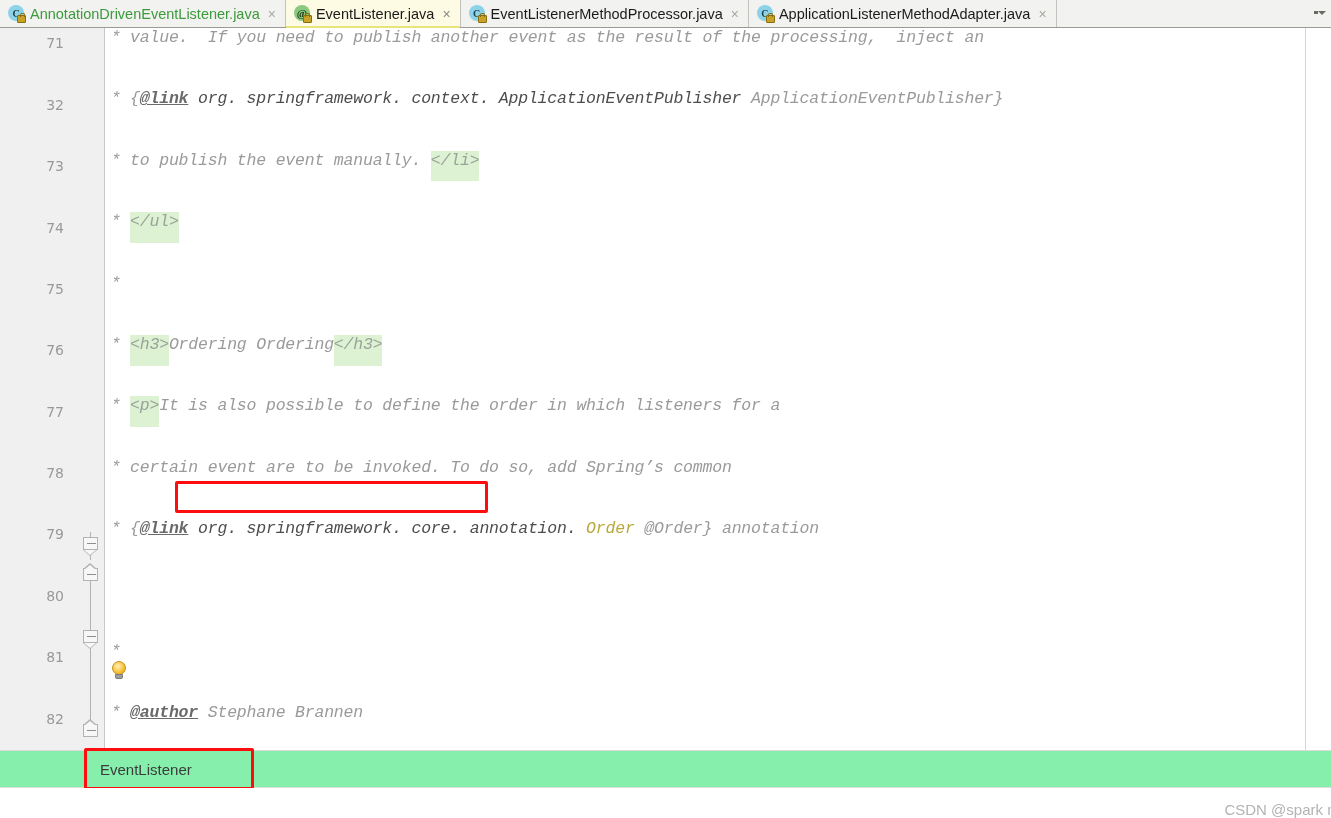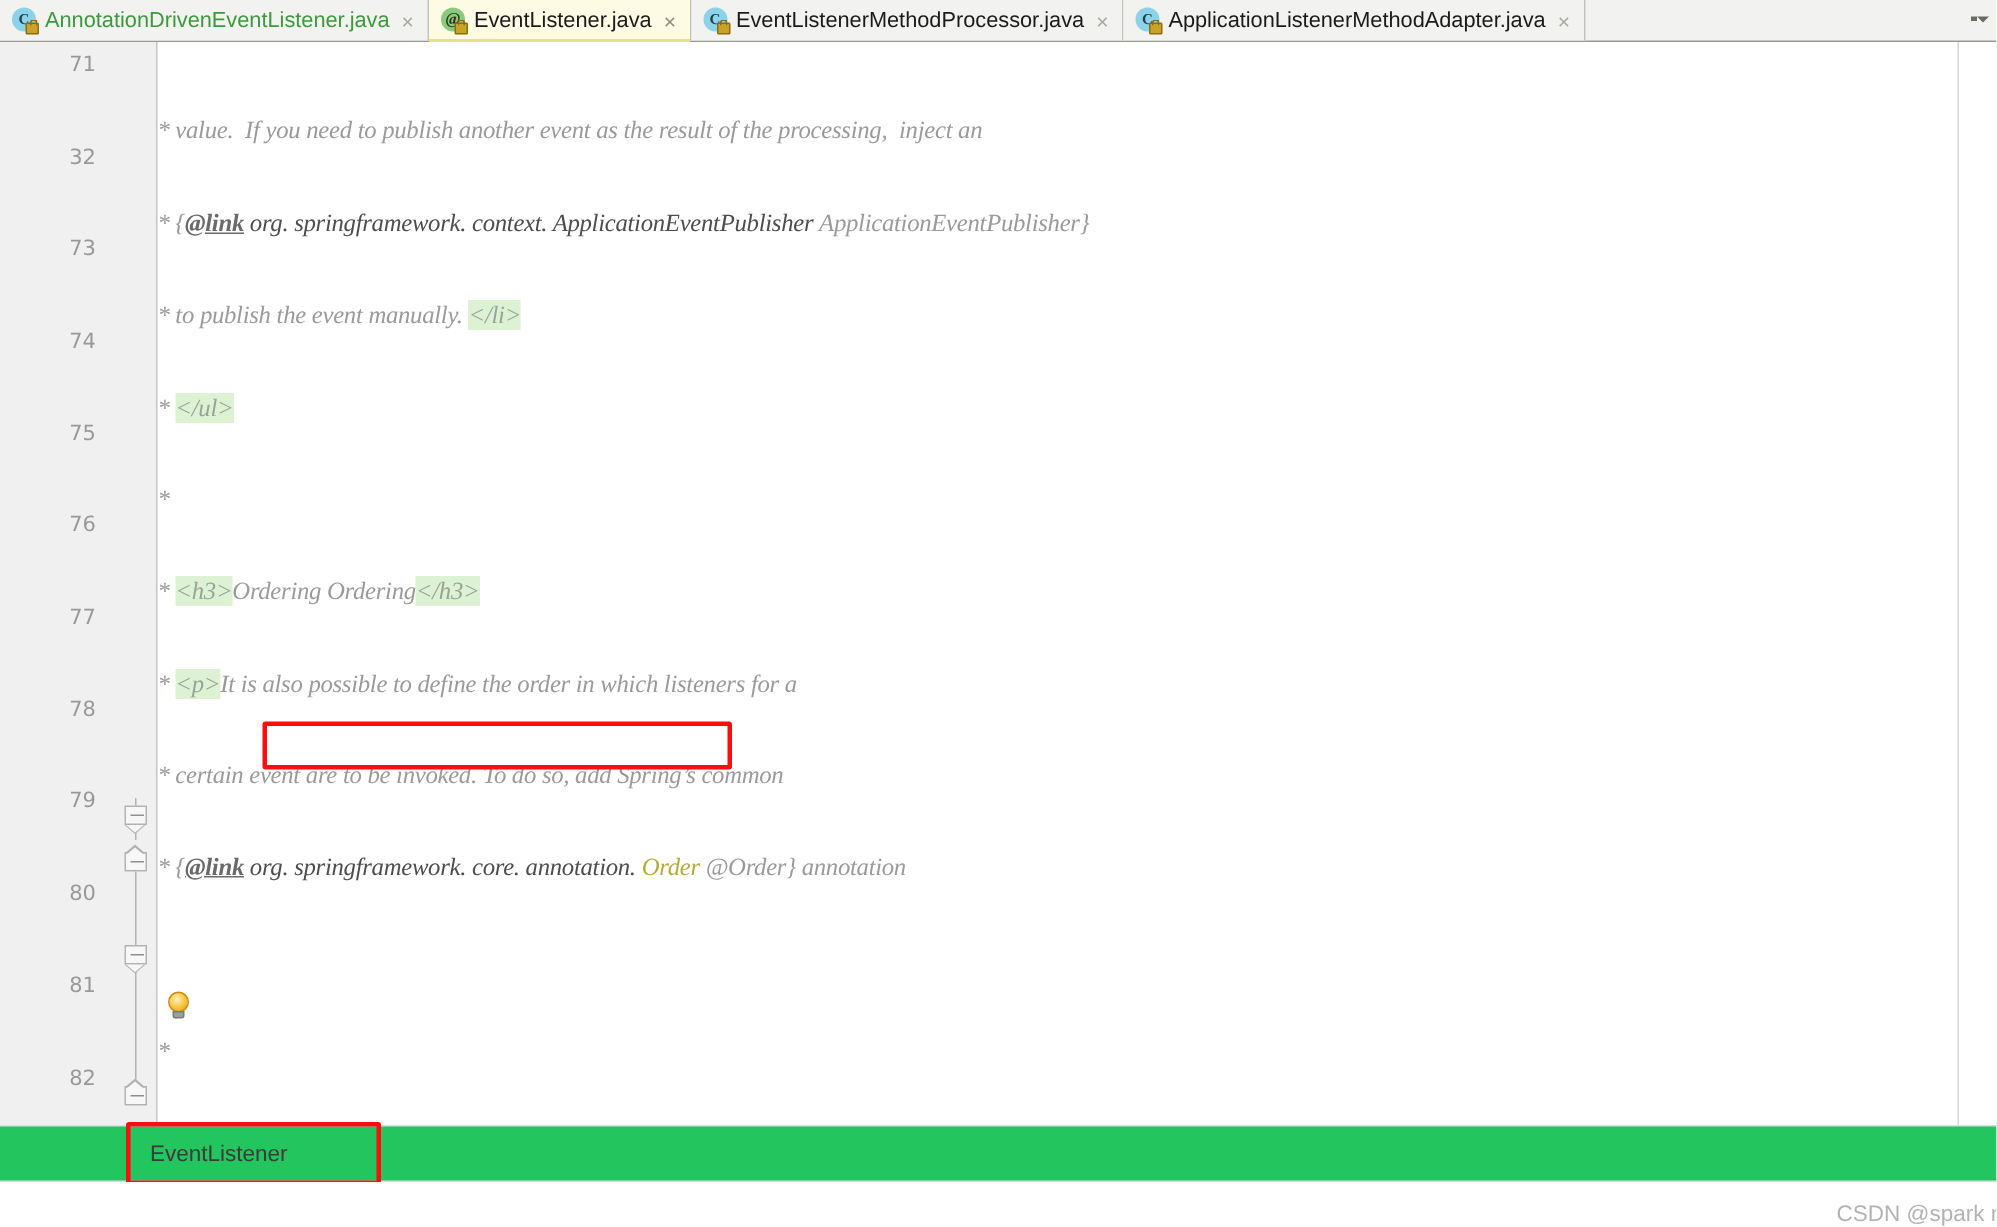--- a/index.html
+++ b/index.html
@@ -128,26 +128,25 @@
     width: 64px; height: 30.7px;
     display: flex; align-items: center; justify-content: flex-end;
     font-family: "DejaVu Sans", sans-serif;
     font-size: 14px;
     color: #999999;
     user-select: none;
   }
   .code {
     position: absolute; left: 101px; top: 0;
     height: 30.7px;
-    display: flex; align-items: center;
-    font-family: Liberation Serif, serif;
+    display: flex; 
+    font-family: Liberation Mono, monospace;
     font-size: 16.5px;
     white-space: pre;
     letter-spacing: -0.2px;
-    margin-top: 44px;
   }
 
   
   .cm     { color: #9a9a9a; font-style: italic; }        
   .cmtag  { color: #9aa39a; font-style: italic;
             background: #ddf2d3; }                        
   .jdtag  { color: #6a6a6a; font-style: italic; font-weight: bold;
             text-decoration: underline; }                 
   .jdref  { color: #4d4d4d; font-style: italic; }         
   .jdval  { color: #9a9a9a; font-style: italic; }
@@ -221,21 +220,21 @@
     box-sizing: border-box;
     pointer-events: none;
   }
   #redbox-see  { left: 175px; top: 481px; width: 313px; height: 32px; }
   #redbox-crumb{ left: 84px;  top: 748px; width: 170px; height: 42px; }
 
   
   .breadcrumb {
     position: absolute; left: 0; top: 750px;
     width: 1331px; height: 38px;
-    background: #22c55e;
+    background: #86efac;
     border-top: 1px solid #dcdcdc;
     border-bottom: 1px solid #dcdcdc;
     display: flex; align-items: center;
     box-sizing: border-box;
   }
   .breadcrumb-item {
     font-size: 15px; color: #3b3b3b;
     padding-left: 100px;
   }
 

